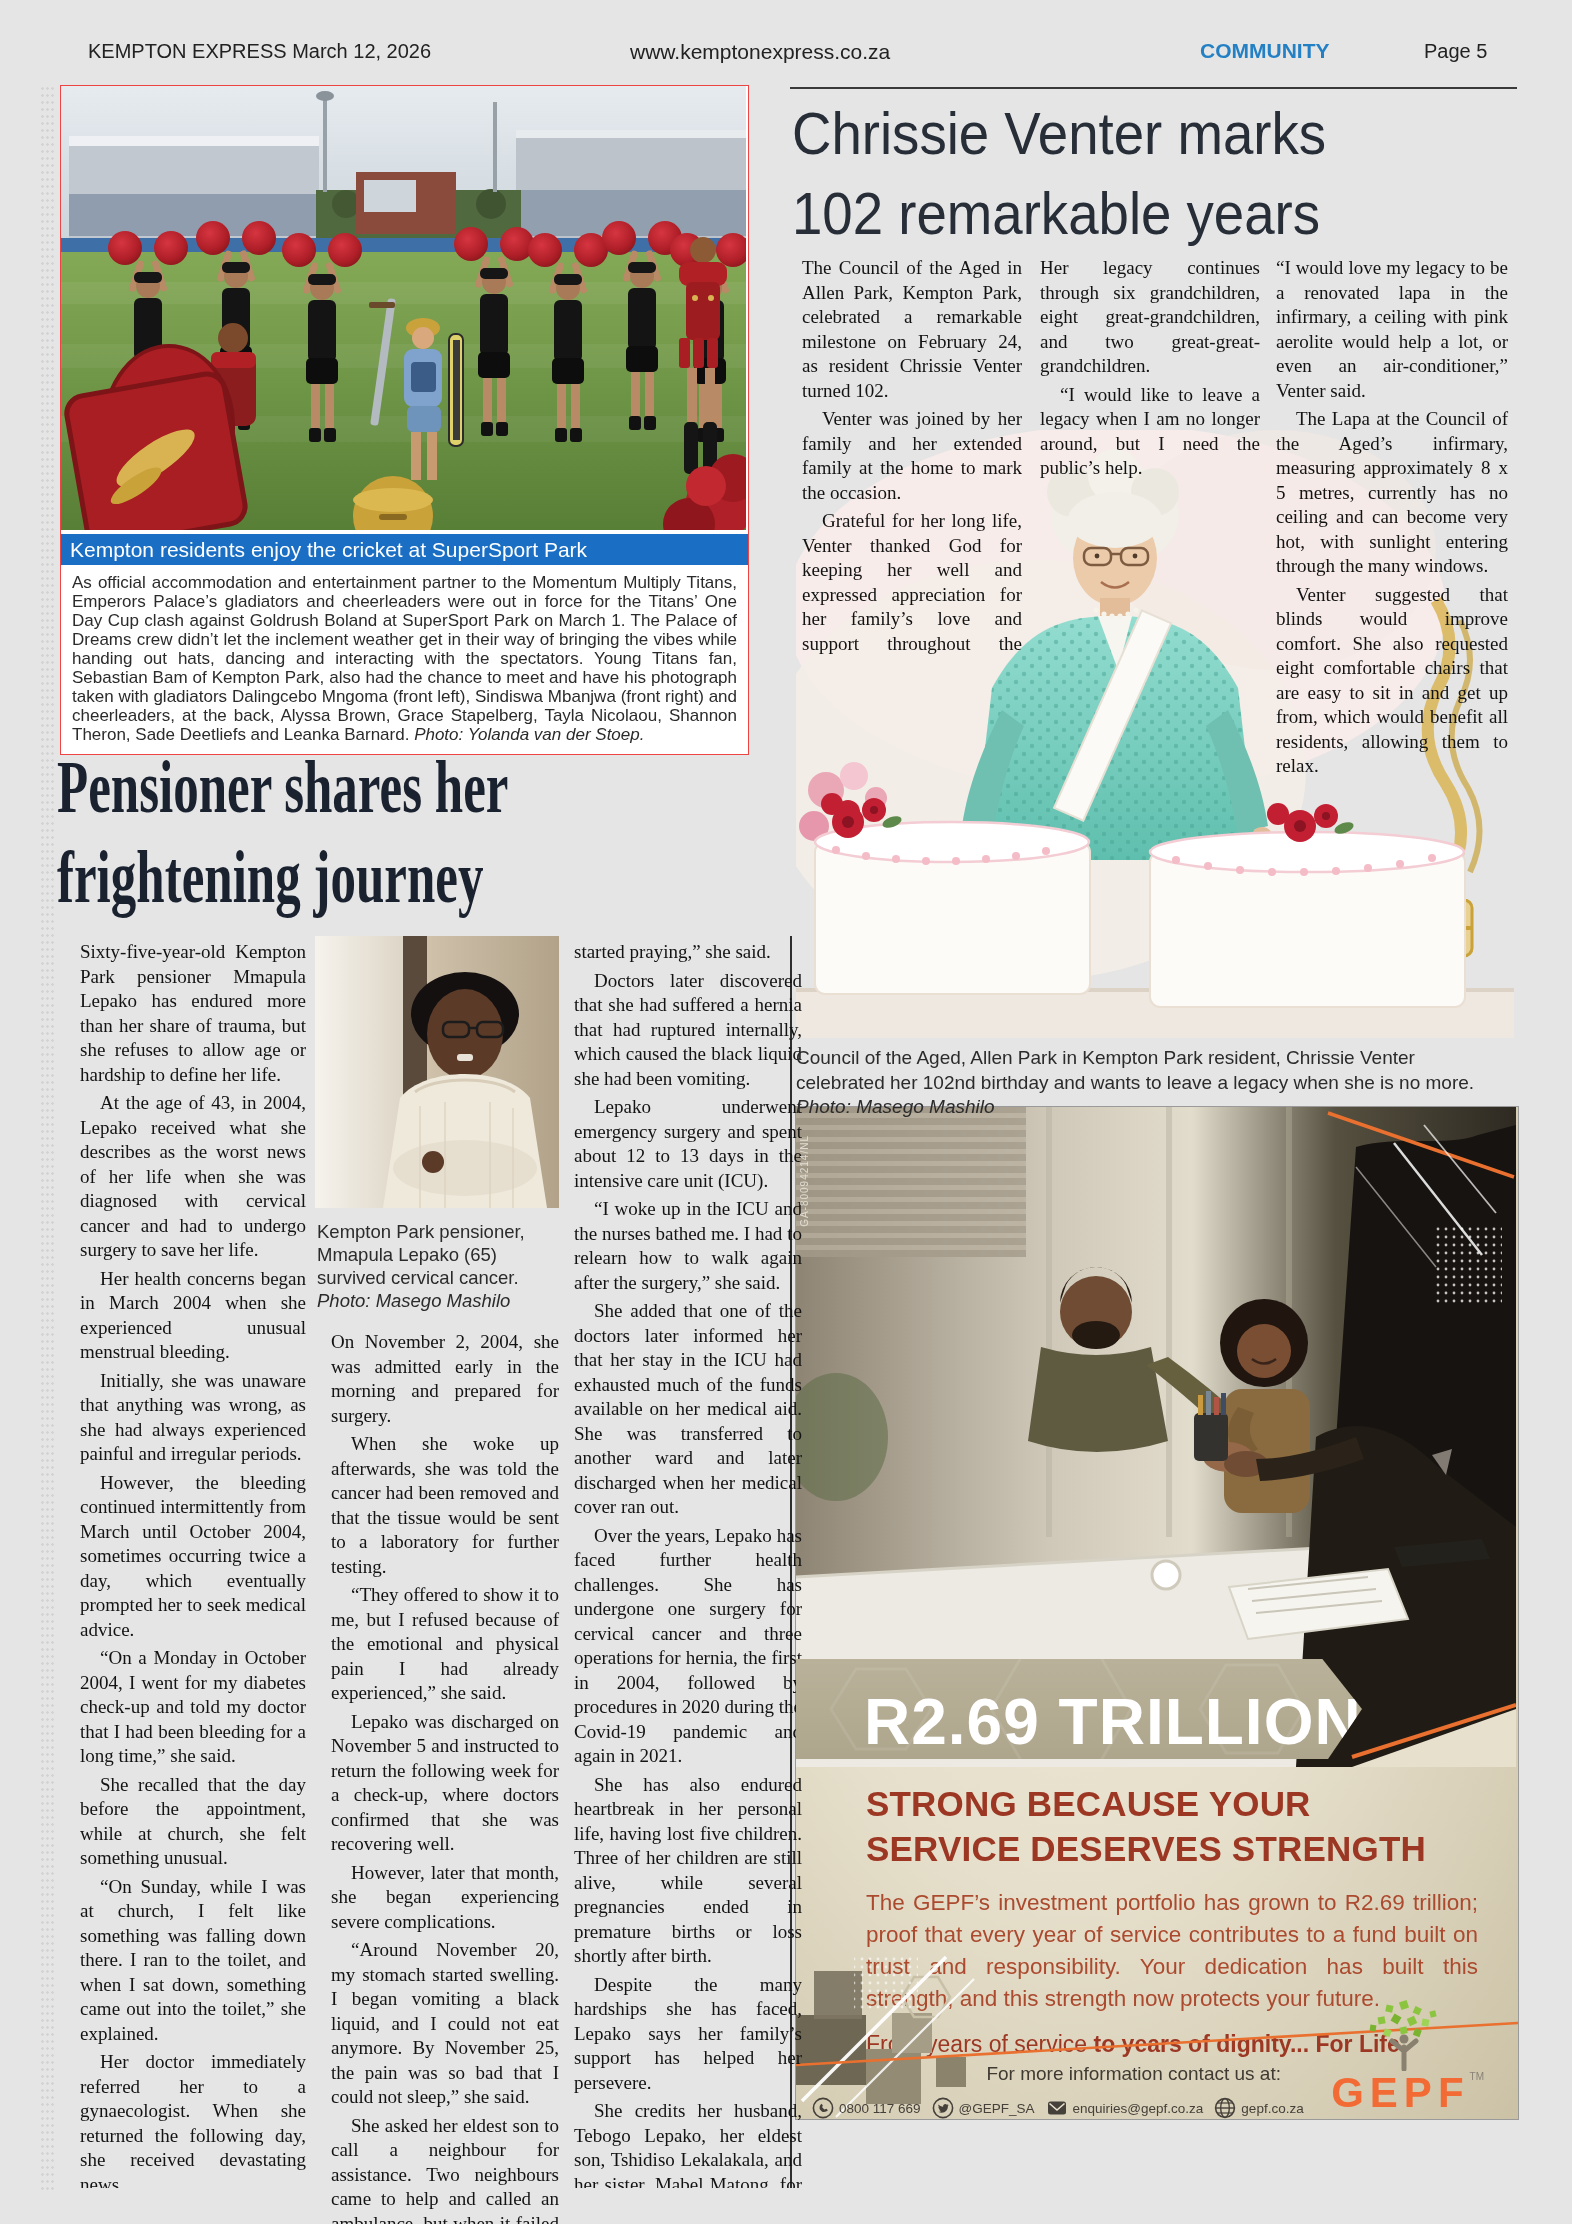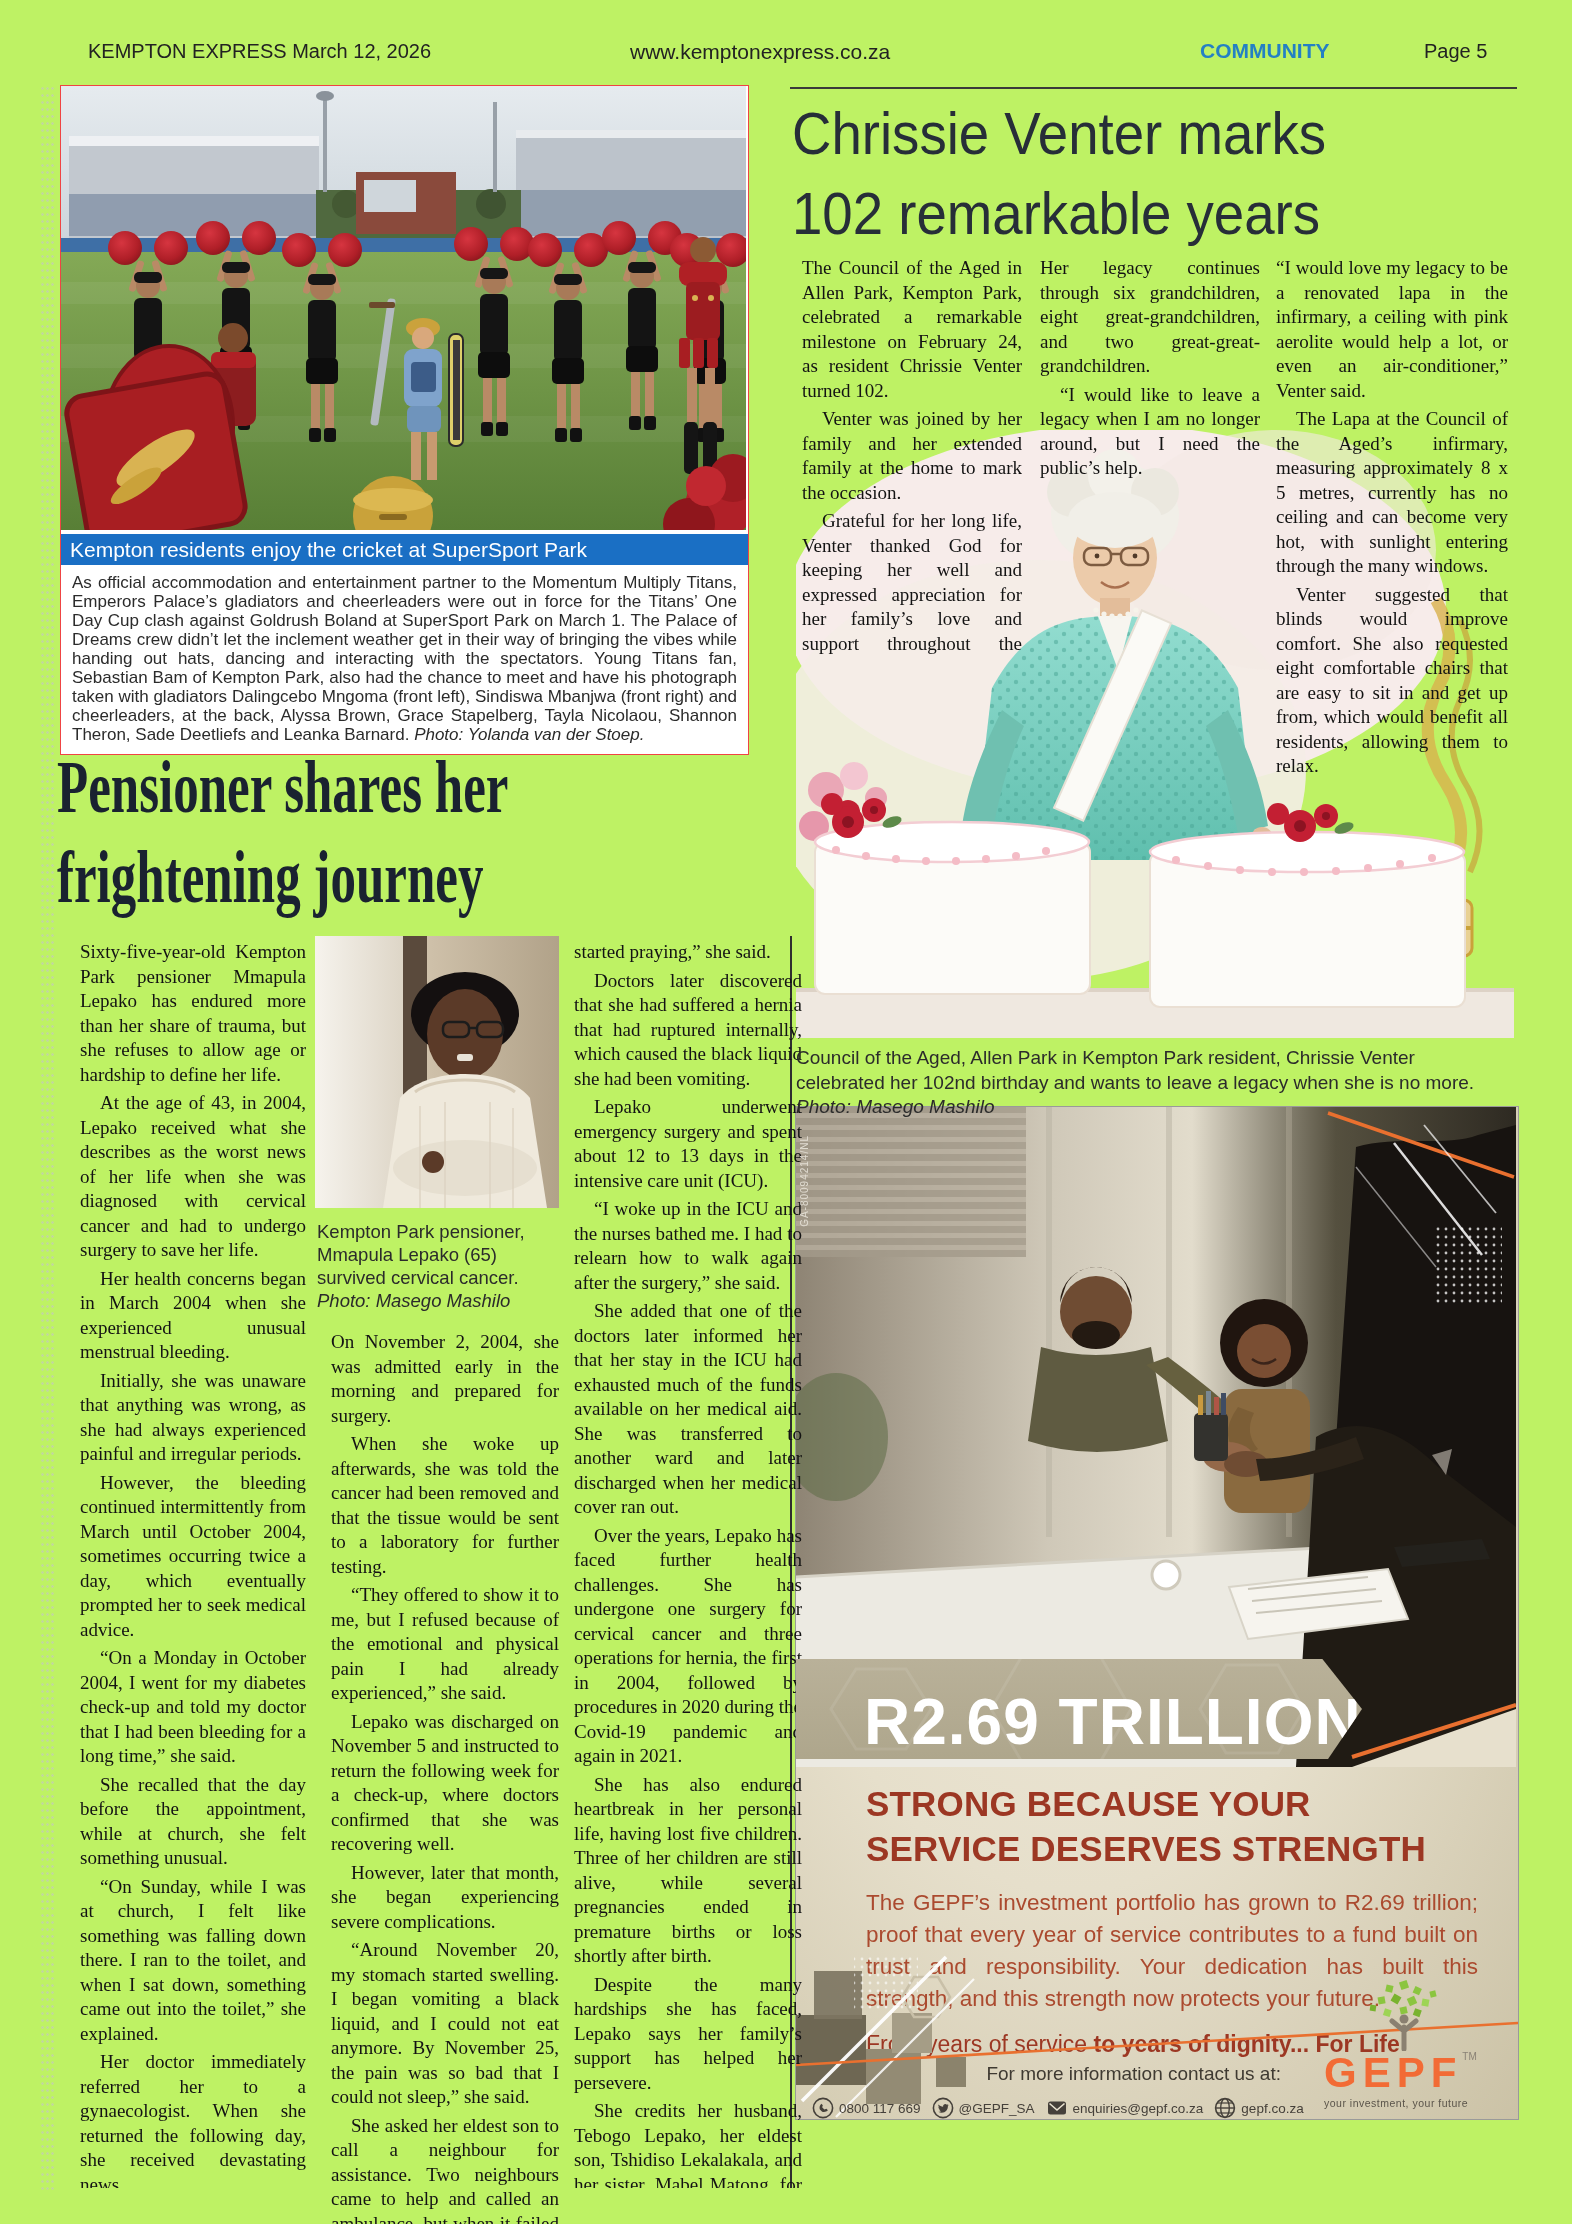--- a/index.html
+++ b/index.html
@@ -1,16 +1,16 @@
 <!DOCTYPE html>
 <html lang="en"><head>
 <meta charset="utf-8">
 <style>
   html,body{margin:0;padding:0;background:#ffffff;}
-  .page{position:relative;width:1572px;height:2224px;background:#bef264;overflow:hidden;
+  .page{position:relative;width:1572px;height:2224px;background:#e5e5e5;overflow:hidden;
         font-family:"Liberation Sans",sans-serif;color:#141414;}
   .abs{position:absolute;}
 
   
   .hdr{font-size:20px;color:#222;}
   .hdr-section{font-weight:bold;color:#2480c4;font-size:21px;}
 
   
   .edge-dots{background-image:radial-gradient(#c4c4c4 1px, transparent 1.3px);
              background-size:5px 7px;opacity:.55;}
@@ -56,21 +56,21 @@
               color:#9c3723;letter-spacing:.2px;}
   .ad-body{position:absolute;left:70px;top:128px;width:612px;font-size:22.5px;line-height:32px;
            color:#ab4a2f;text-align:justify;}
   .ad-tagline{position:absolute;left:70px;top:272px;font-size:23px;color:#9c3723;}
   .ad-tagline b{font-weight:700;}
   .contact-intro{position:absolute;left:0px;top:304px;width:485px;text-align:right;
                  font-size:19px;color:#3f3a32;}
   .contact-row{position:absolute;left:16px;top:338px;display:flex;align-items:center;gap:11px;
                font-size:13.5px;color:#45403a;white-space:nowrap;}
   .contact-item{display:flex;align-items:center;gap:5px;}
-  .logo-block{position:absolute;left:528px;top:220px;width:160px;text-align:left;}
+  .logo-block{position:absolute;left:528px;top:240px;width:160px;text-align:right;}
   .logo-text{font-size:42px;font-weight:700;color:#f26b35;letter-spacing:6px;line-height:44px;}
   .logo-tm{font-size:10px;color:#8a8276;vertical-align:top;letter-spacing:0;}
   .logo-tag{font-size:10.5px;color:#5a544a;letter-spacing:.5px;margin-top:2px;}
 </style>
 </head>
 <body>
 
 <div class="page">
 
   <div class="abs edge-dots" style="left:40px;top:85px;width:14px;height:2105px;"></div>

